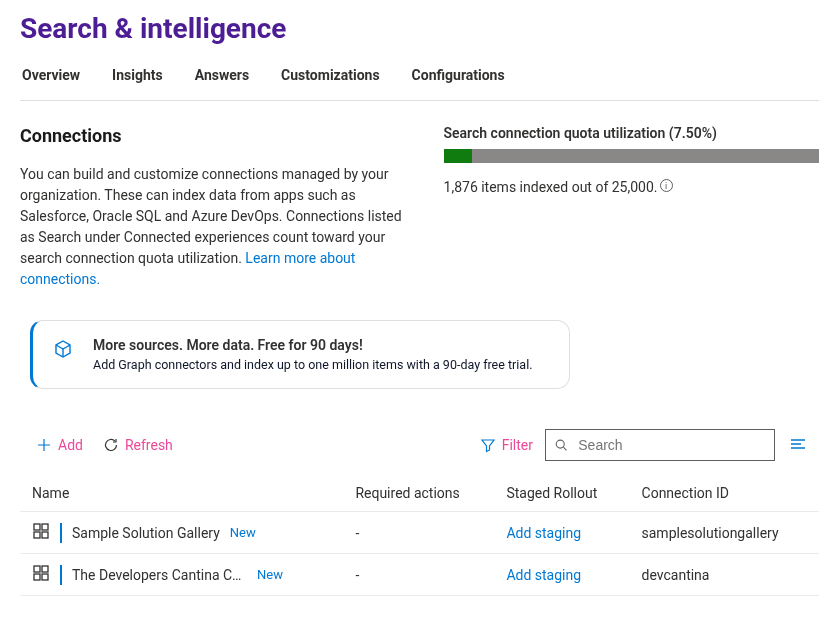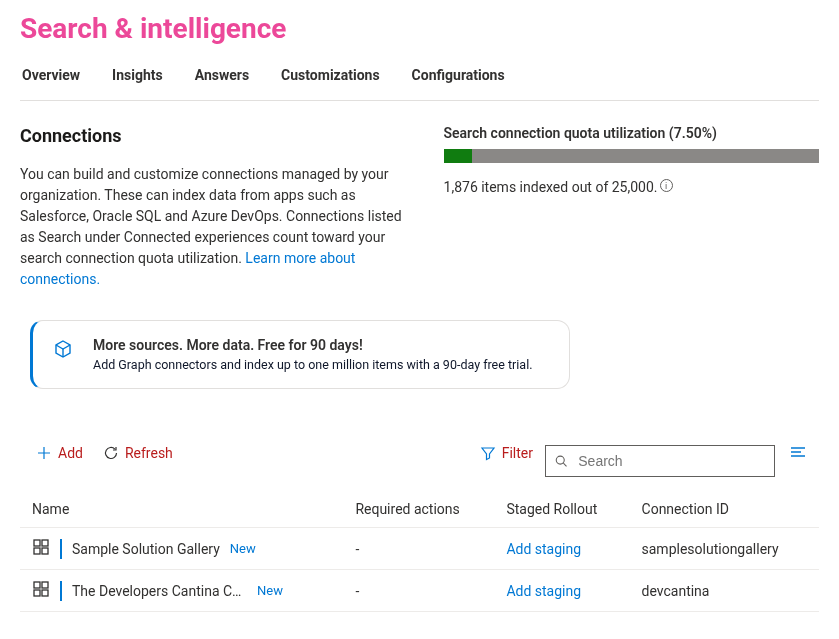--- a/index.html
+++ b/index.html
@@ -9,21 +9,21 @@
     font-size: 14px;
     color: #323130;
     background: #fff;
     padding: 12px 20px 24px 20px;
     width: 839px;
   }
   h1.page-title {
     font-size: 28px;
     font-weight: 700;
     margin: 0 0 14px 0;
-    color: #ec4899;
+    color: #4c1d95;
   }
   .tabs {
     display: flex;
     gap: 28px;
     border-bottom: 1px solid transparent;
     margin-bottom: 6px;
   }
   .tab {
     padding: 8px 2px 10px 2px;
     cursor: pointer;
@@ -130,33 +130,32 @@
     gap: 4px;
     margin: 0 8px;
   }
   .toolbar .spacer { flex: 1; }
   .tb-btn {
     display: flex;
     align-items: center;
     gap: 6px;
     padding: 6px 8px;
     cursor: pointer;
-    color: #b91c1c;
+    color: #ec4899;
     border-radius: 2px;
   }
   .tb-btn svg { display:block; }
   .search-box {
     display: flex;
     align-items: center;
     border: 1px solid #605e5c;
     height: 32px;
     padding: 0 8px;
     width: 230px;
     gap: 8px;
-    margin-top: 16px;
   }
   .search-box input {
     border: none;
     outline: none;
     font-size: 14px;
     width: 100%;
     color: #605e5c;
     background: transparent;
   }
   .settings-icon {

